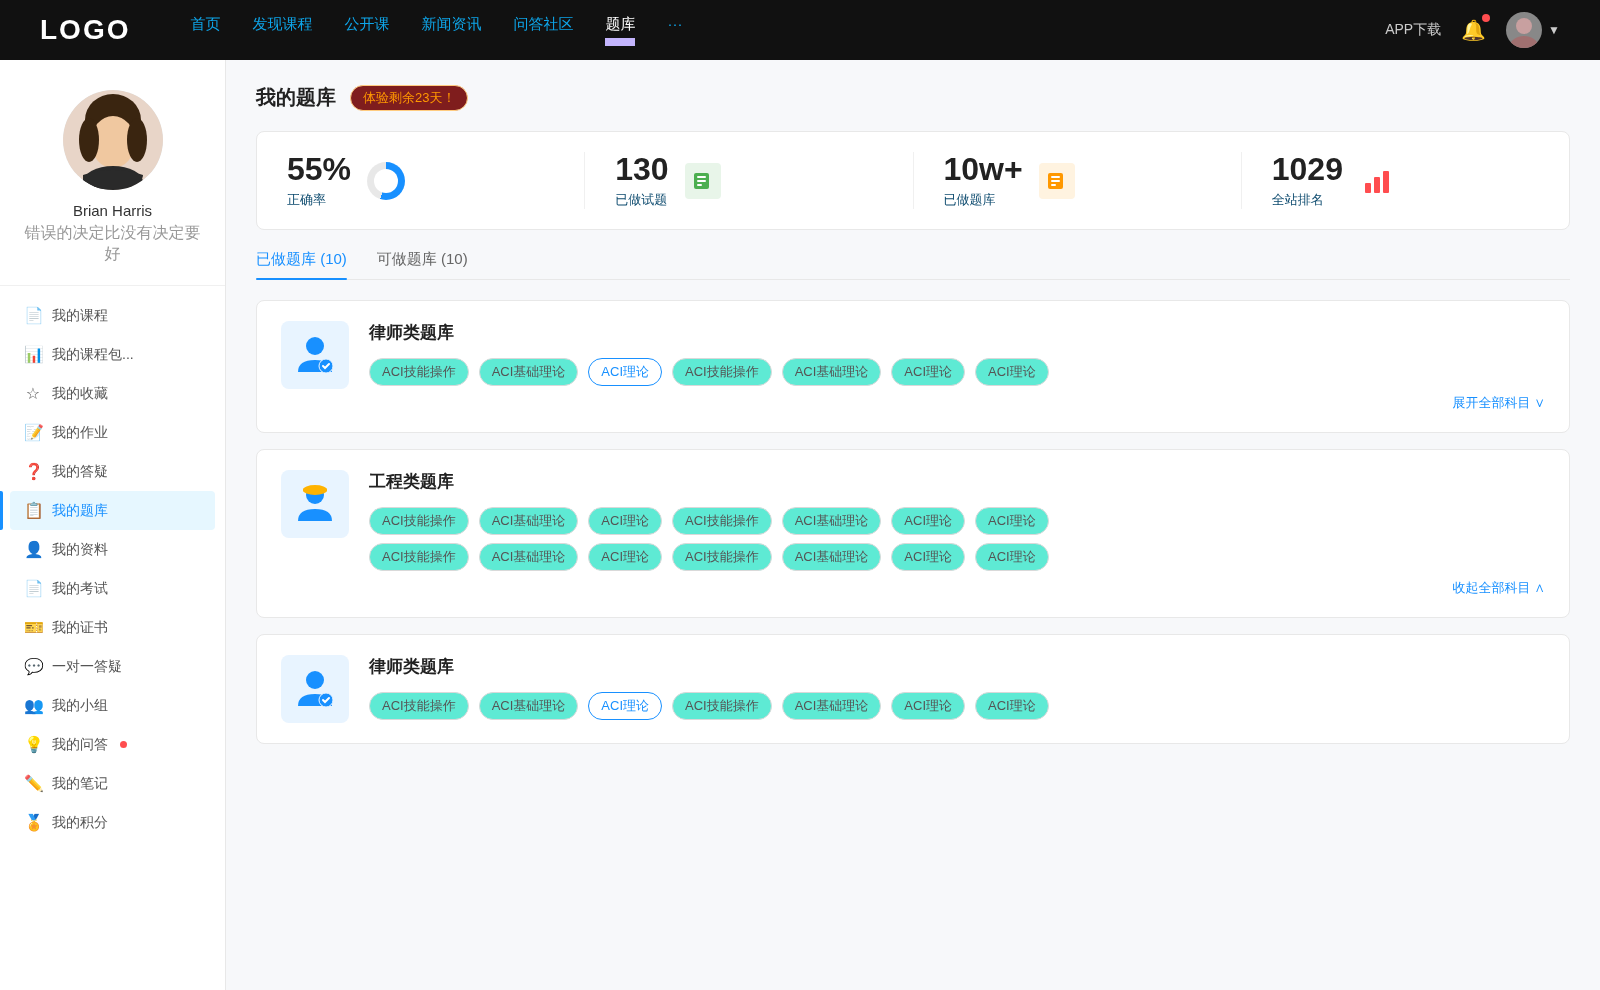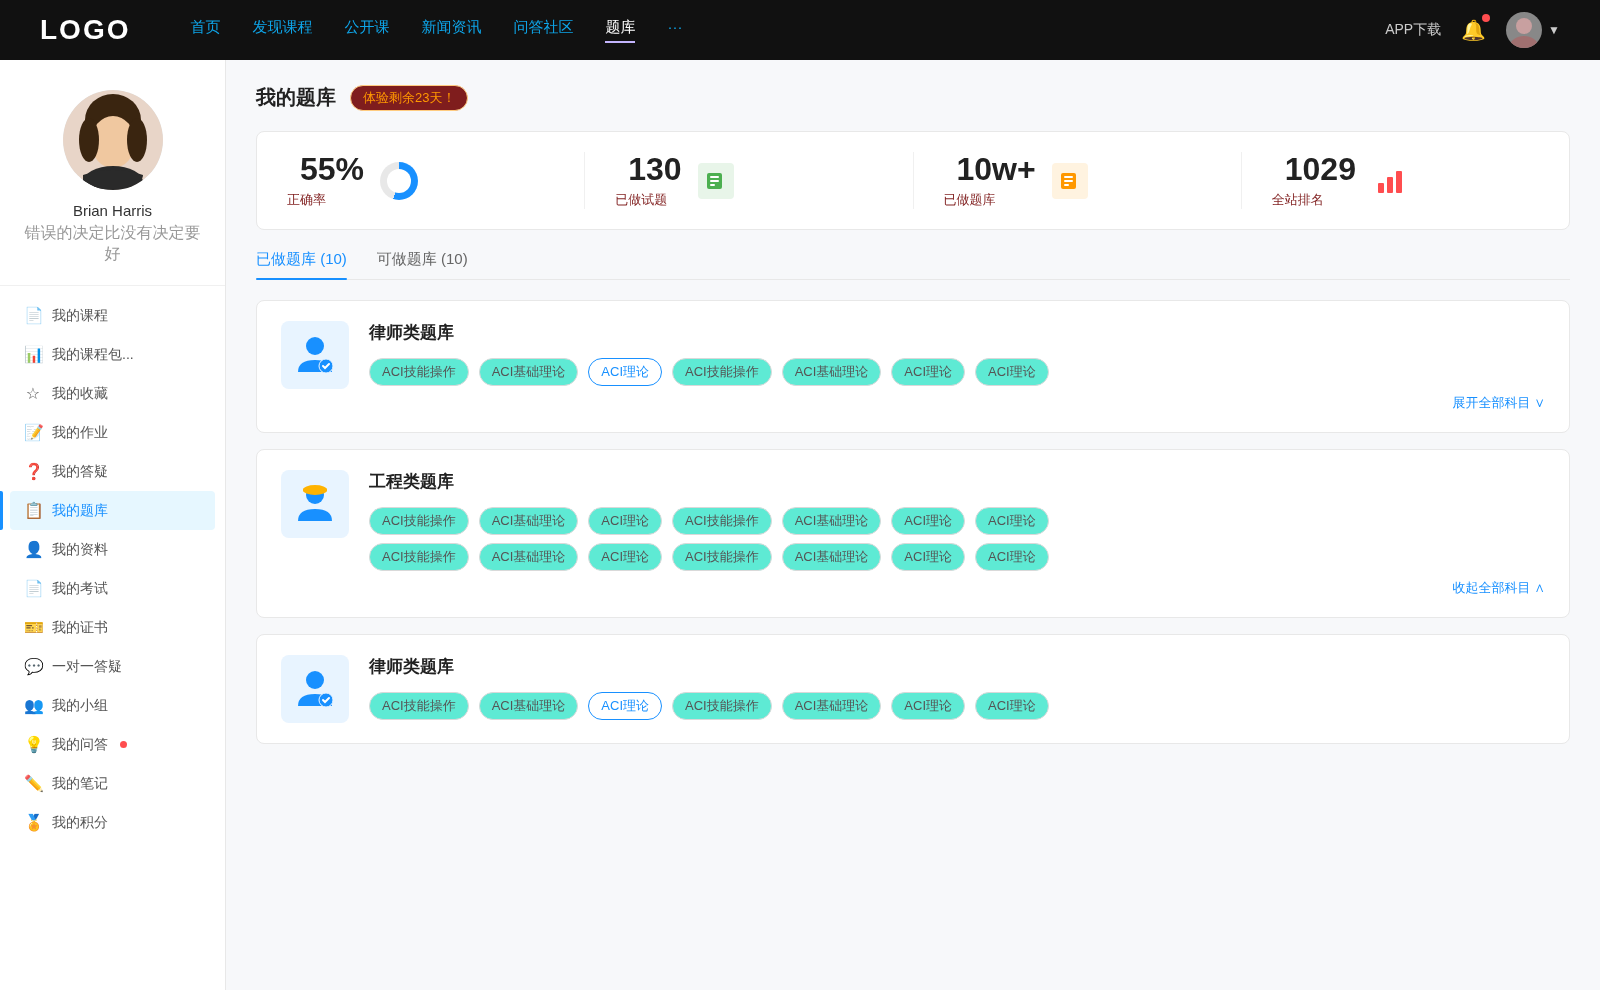--- a/index.html
+++ b/index.html
@@ -27,21 +27,21 @@
       flex: 1;
     }
     .topnav-link {
       color: #0ea5e9;
       font-size: 15px;
       cursor: pointer;
       padding-bottom: 4px;
     }
     .topnav-link.active {
       color: #fff;
-      border-bottom: 2px solid #c4b5fd;
+      border-bottom: 8px solid #c4b5fd;
     }
     .topnav-right {
       display: flex;
       align-items: center;
       gap: 20px;
     }
     .topnav-app {
       color: #ccc;
       font-size: 14px;
       cursor: pointer;
@@ -218,25 +218,24 @@
     .stat-item:last-child { border-right: none; }
     .stat-value-wrap {
       display: flex;
       flex-direction: column;
     }
     .stat-value {
       font-size: 32px;
       font-weight: 700;
       color: #222;
       line-height: 1.1;
-      margin-left: 13px;
     }
     .stat-label {
       font-size: 13px;
-      color: #7f1d1d;
+      color: #0c4a6e;
       margin-top: 4px;
     }
 
     
     .tabs-row {
       display: flex;
       gap: 30px;
       margin-bottom: 20px;
       border-bottom: 1px solid #e8e8e8;
     }

